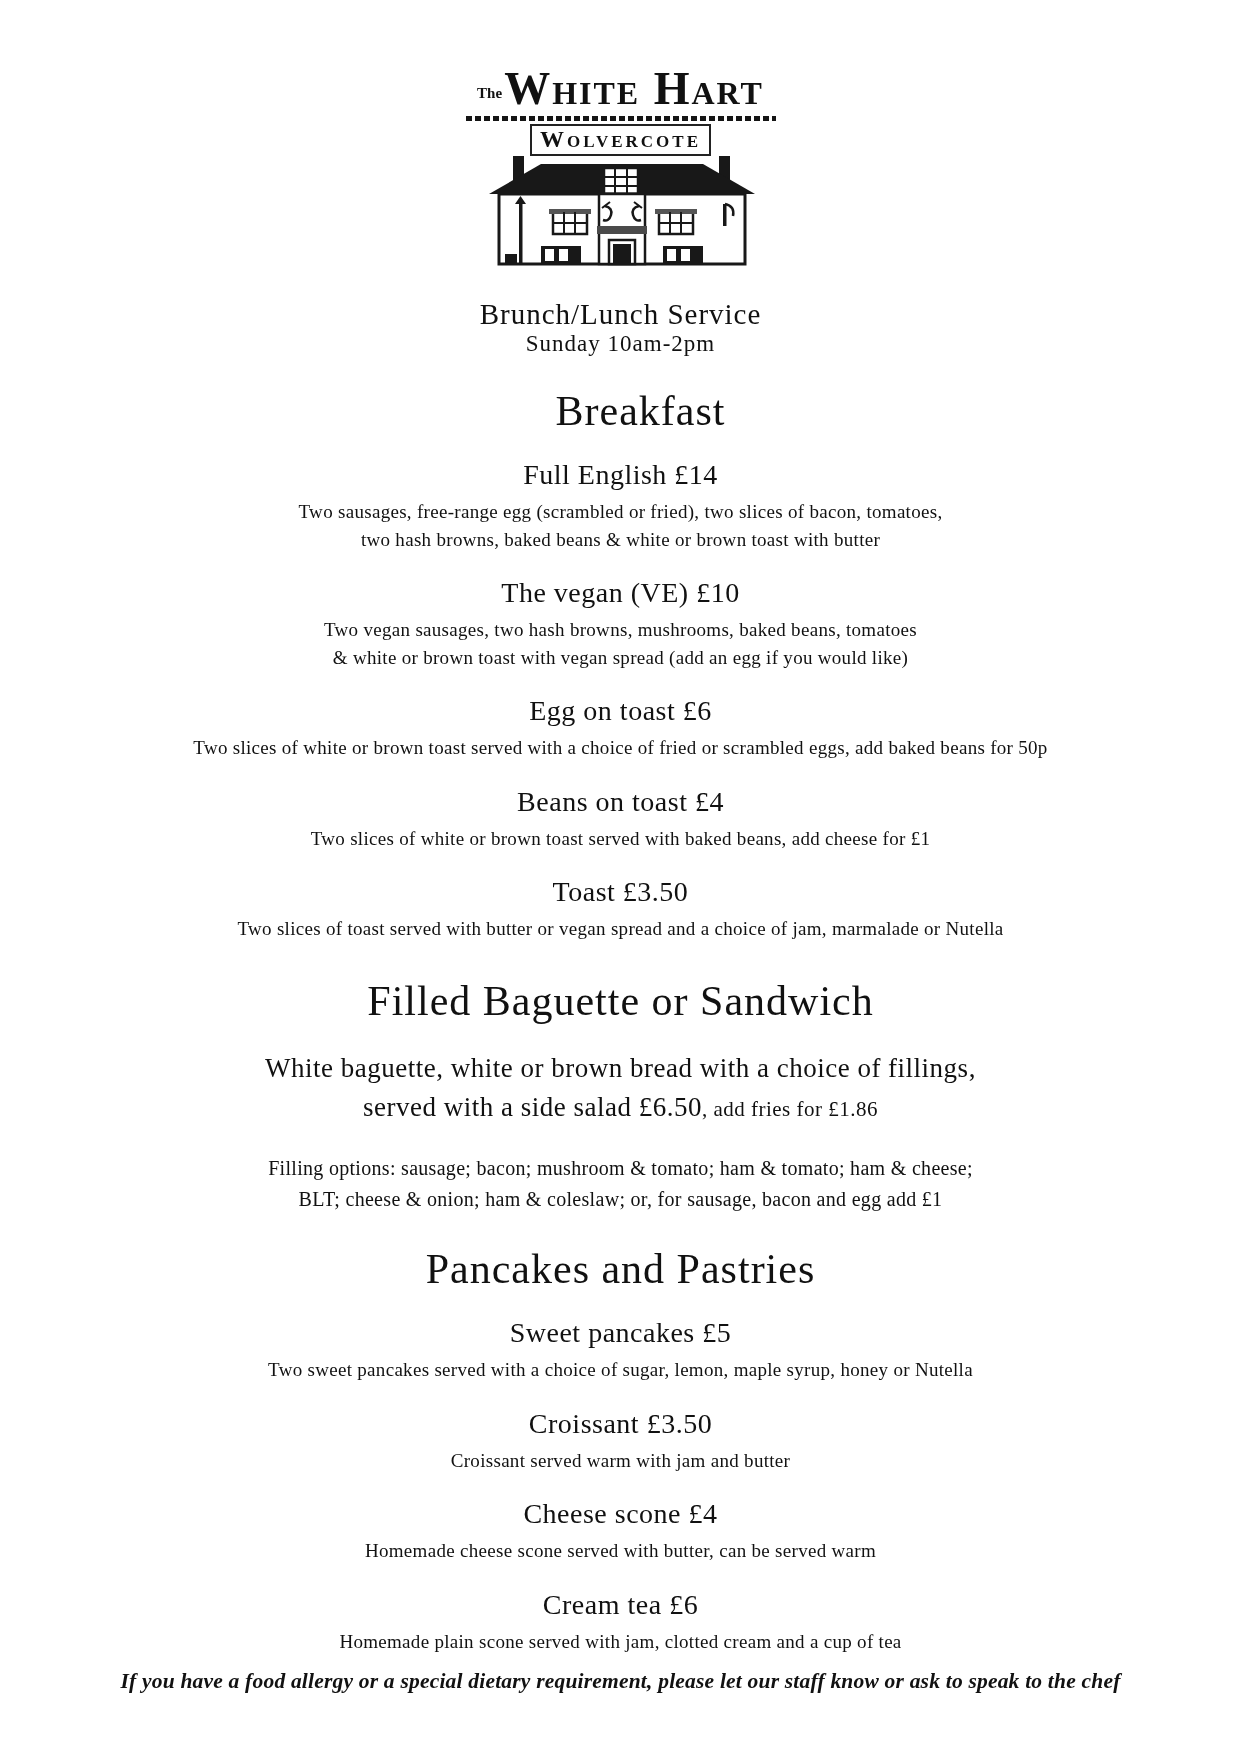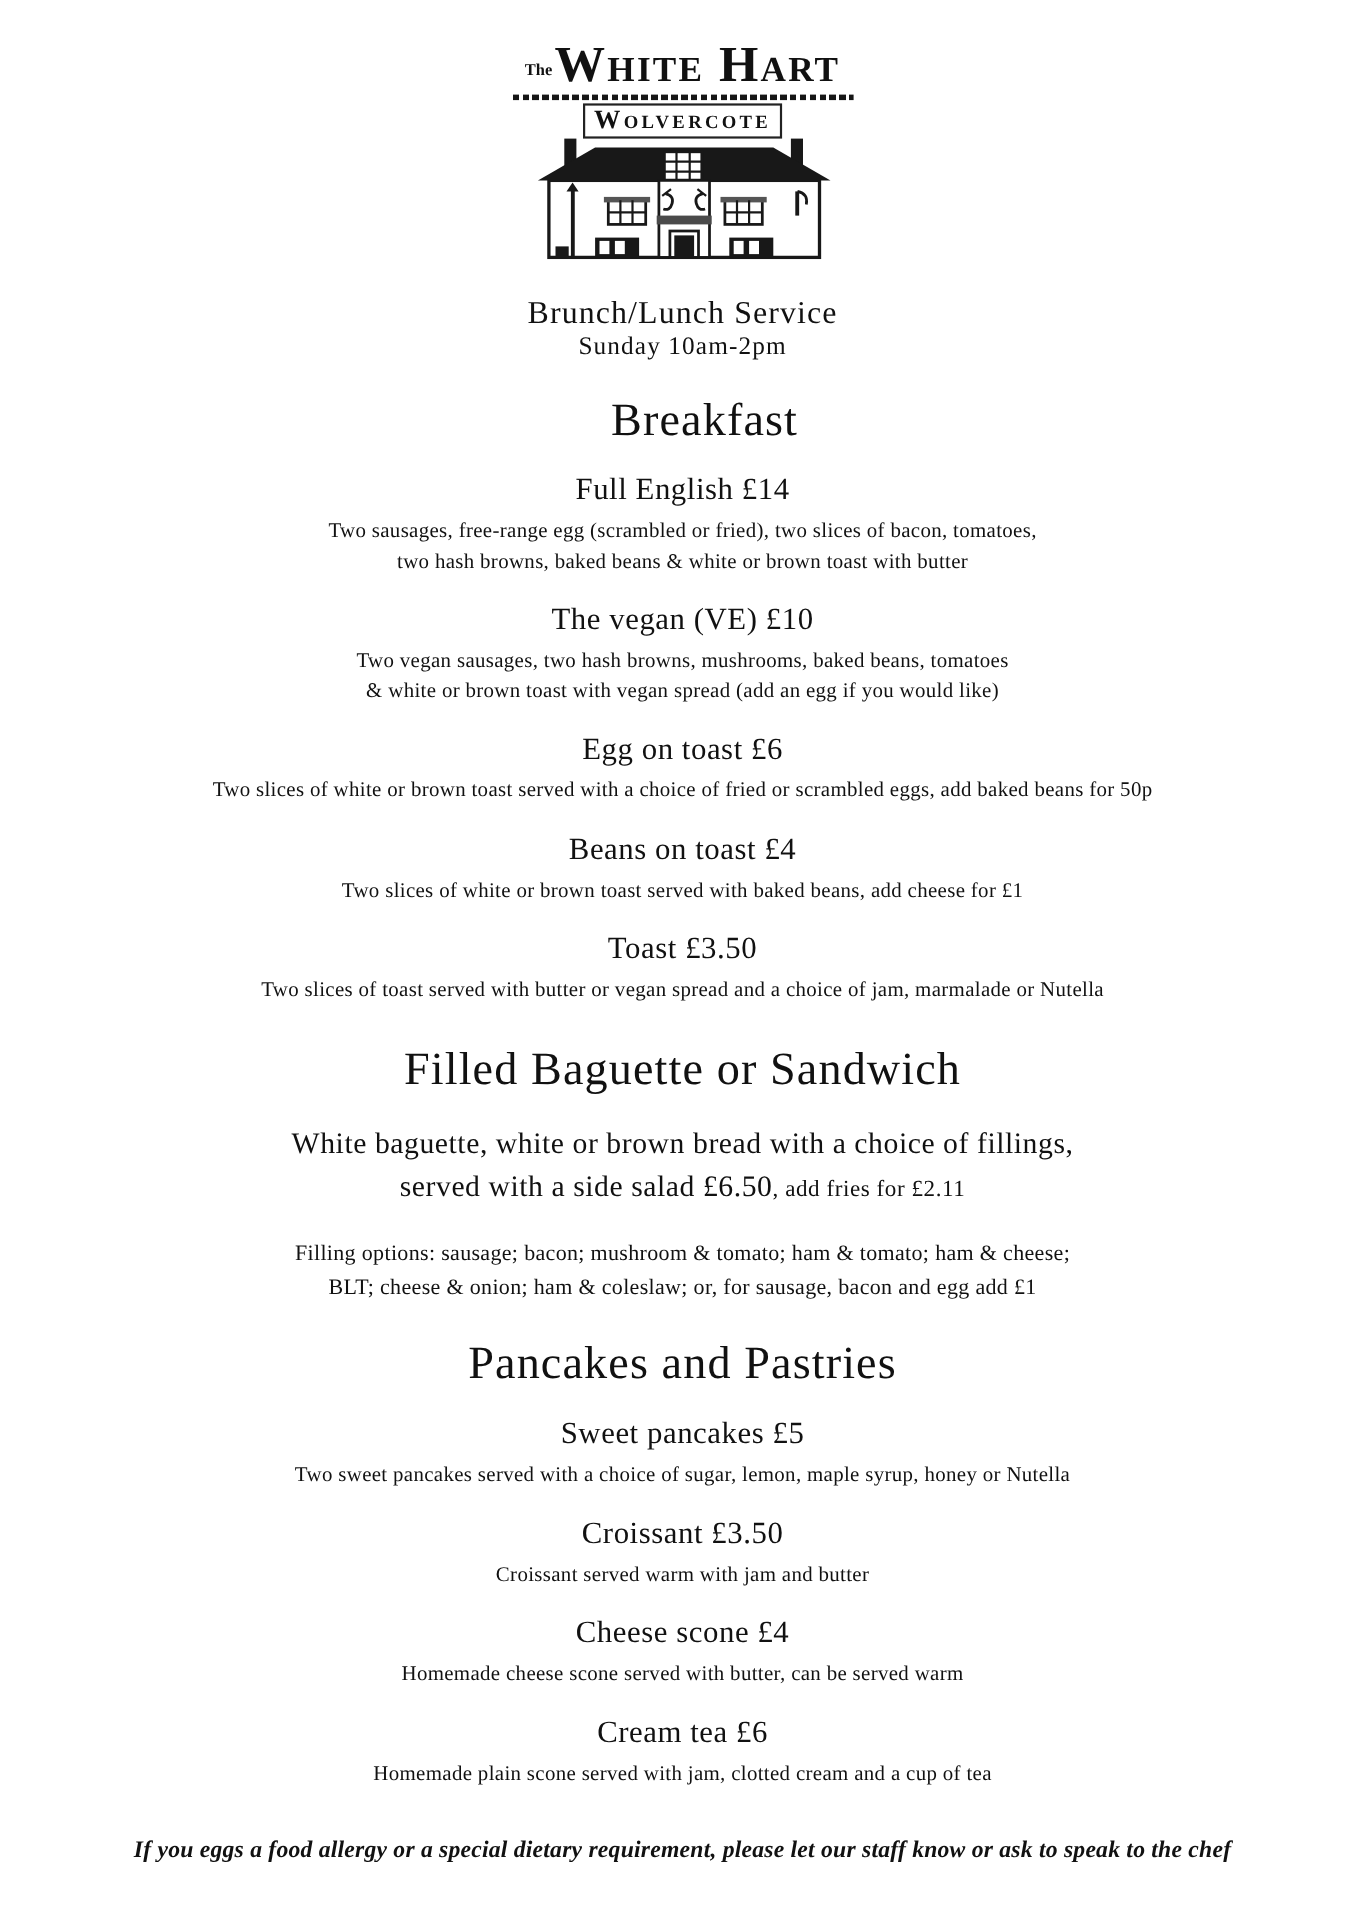--- a/index.html
+++ b/index.html
@@ -7,21 +7,21 @@
   body {
     width: 1241px;
     height: 1754px;
     font-family: "Liberation Serif", "DejaVu Serif", serif;
     color: #111111;
     overflow: hidden;
   }
   .page {
     width: 100%;
     height: 100%;
-    padding-top: 36px;
+    padding-top: 66px;
     text-align: center;
     position: relative;
   }
 
   
   .logo { width: 330px; margin: 0 auto; }
   .logo-title {
     font-variant: small-caps;
     font-weight: bold;
     font-size: 46px;
@@ -190,21 +190,21 @@
     <div class="item-desc">Two slices of white or brown toast served with baked beans, add cheese for £1</div>
   </div>
   <div>
     <div class="item-name">Toast £3.50</div>
     <div class="item-desc">Two slices of toast served with butter or vegan spread and a choice of jam, marmalade or Nutella</div>
   </div>
 
   <div class="section-title baguette">Filled Baguette or Sandwich</div>
   <div class="baguette-sub">
     <span>White baguette, white or brown bread with a choice of fillings,</span><br>
-    <span>served with a side salad £6.50</span><span class="small">, add fries for £2.11</span>
+    <span>served with a side salad £6.50</span><span class="small">, add fries for £1.86</span>
   </div>
   <div class="fillings">Filling options: sausage; bacon; mushroom &amp; tomato; ham &amp; tomato; ham &amp; cheese;
 BLT; cheese &amp; onion; ham &amp; coleslaw; or, for sausage, bacon and egg add £1</div>
 
   <div class="section-title pancakes">Pancakes and Pastries</div>
 
   <div>
     <div class="item-name">Sweet pancakes £5</div>
     <div class="item-desc">Two sweet pancakes served with a choice of sugar, lemon, maple syrup, honey or Nutella</div>
   </div>
@@ -214,15 +214,15 @@
   </div>
   <div>
     <div class="item-name">Cheese scone £4</div>
     <div class="item-desc">Homemade cheese scone served with butter, can be served warm</div>
   </div>
   <div>
     <div class="item-name">Cream tea £6</div>
     <div class="item-desc">Homemade plain scone served with jam, clotted cream and a cup of tea</div>
   </div>
 
-  <div class="footer-note">If you eggs a food allergy or a special dietary requirement, please let our staff know or ask to speak to the chef</div>
+  <div class="footer-note">If you have a food allergy or a special dietary requirement, please let our staff know or ask to speak to the chef</div>
 
 </div>
 
 </body></html>

